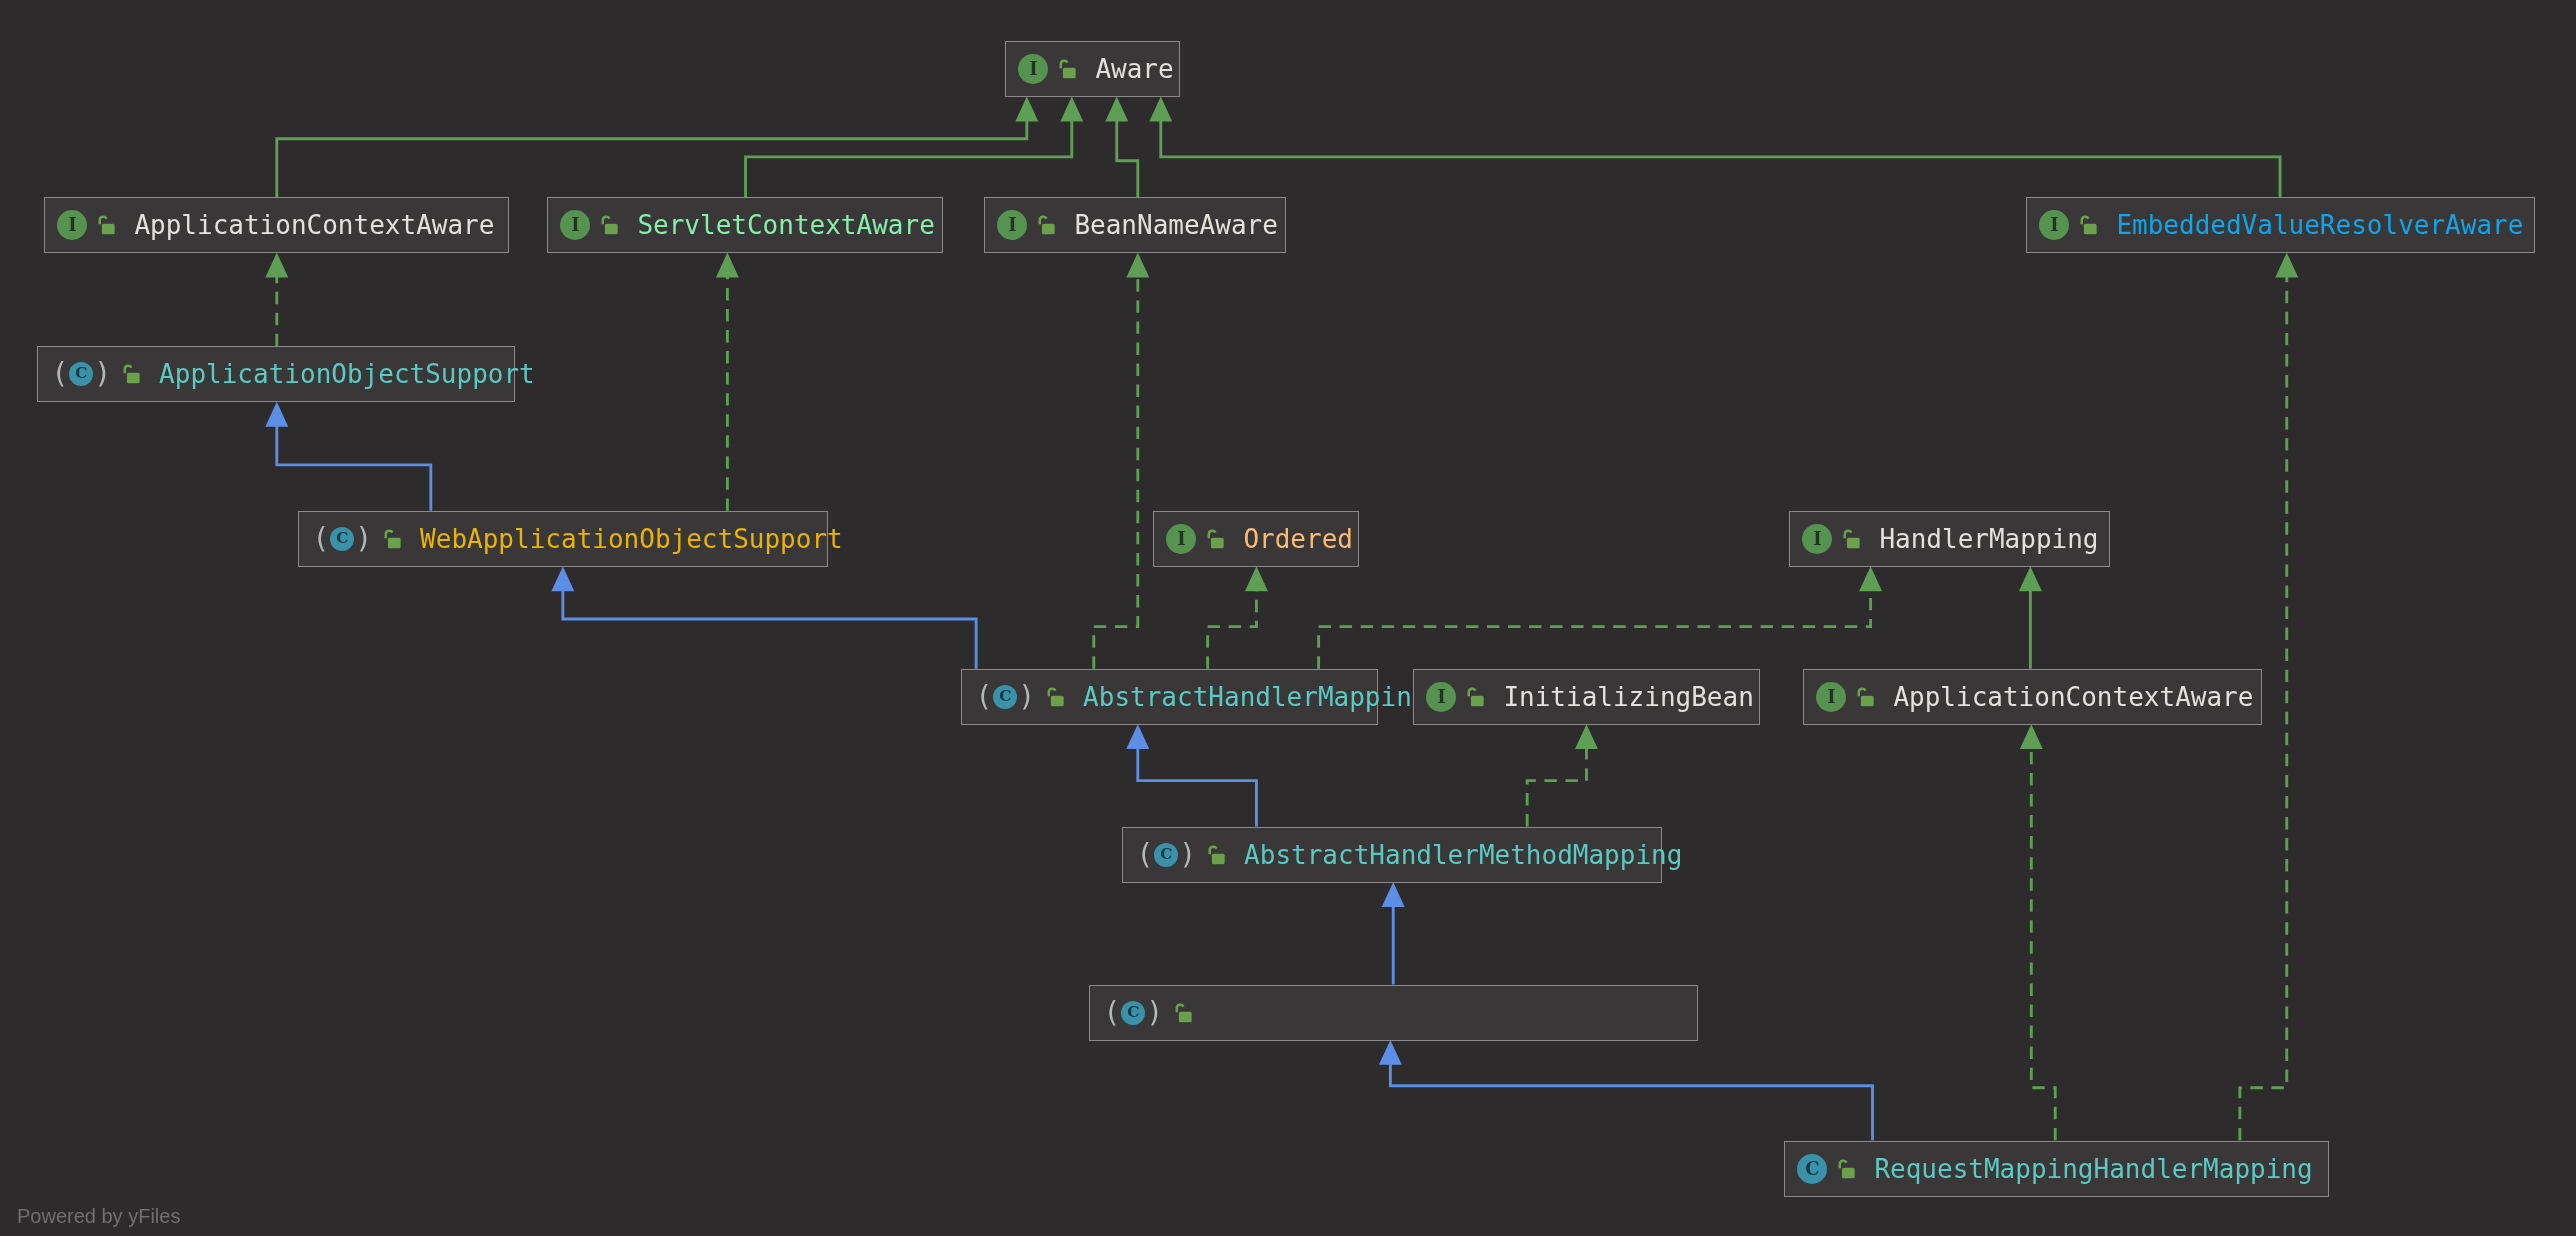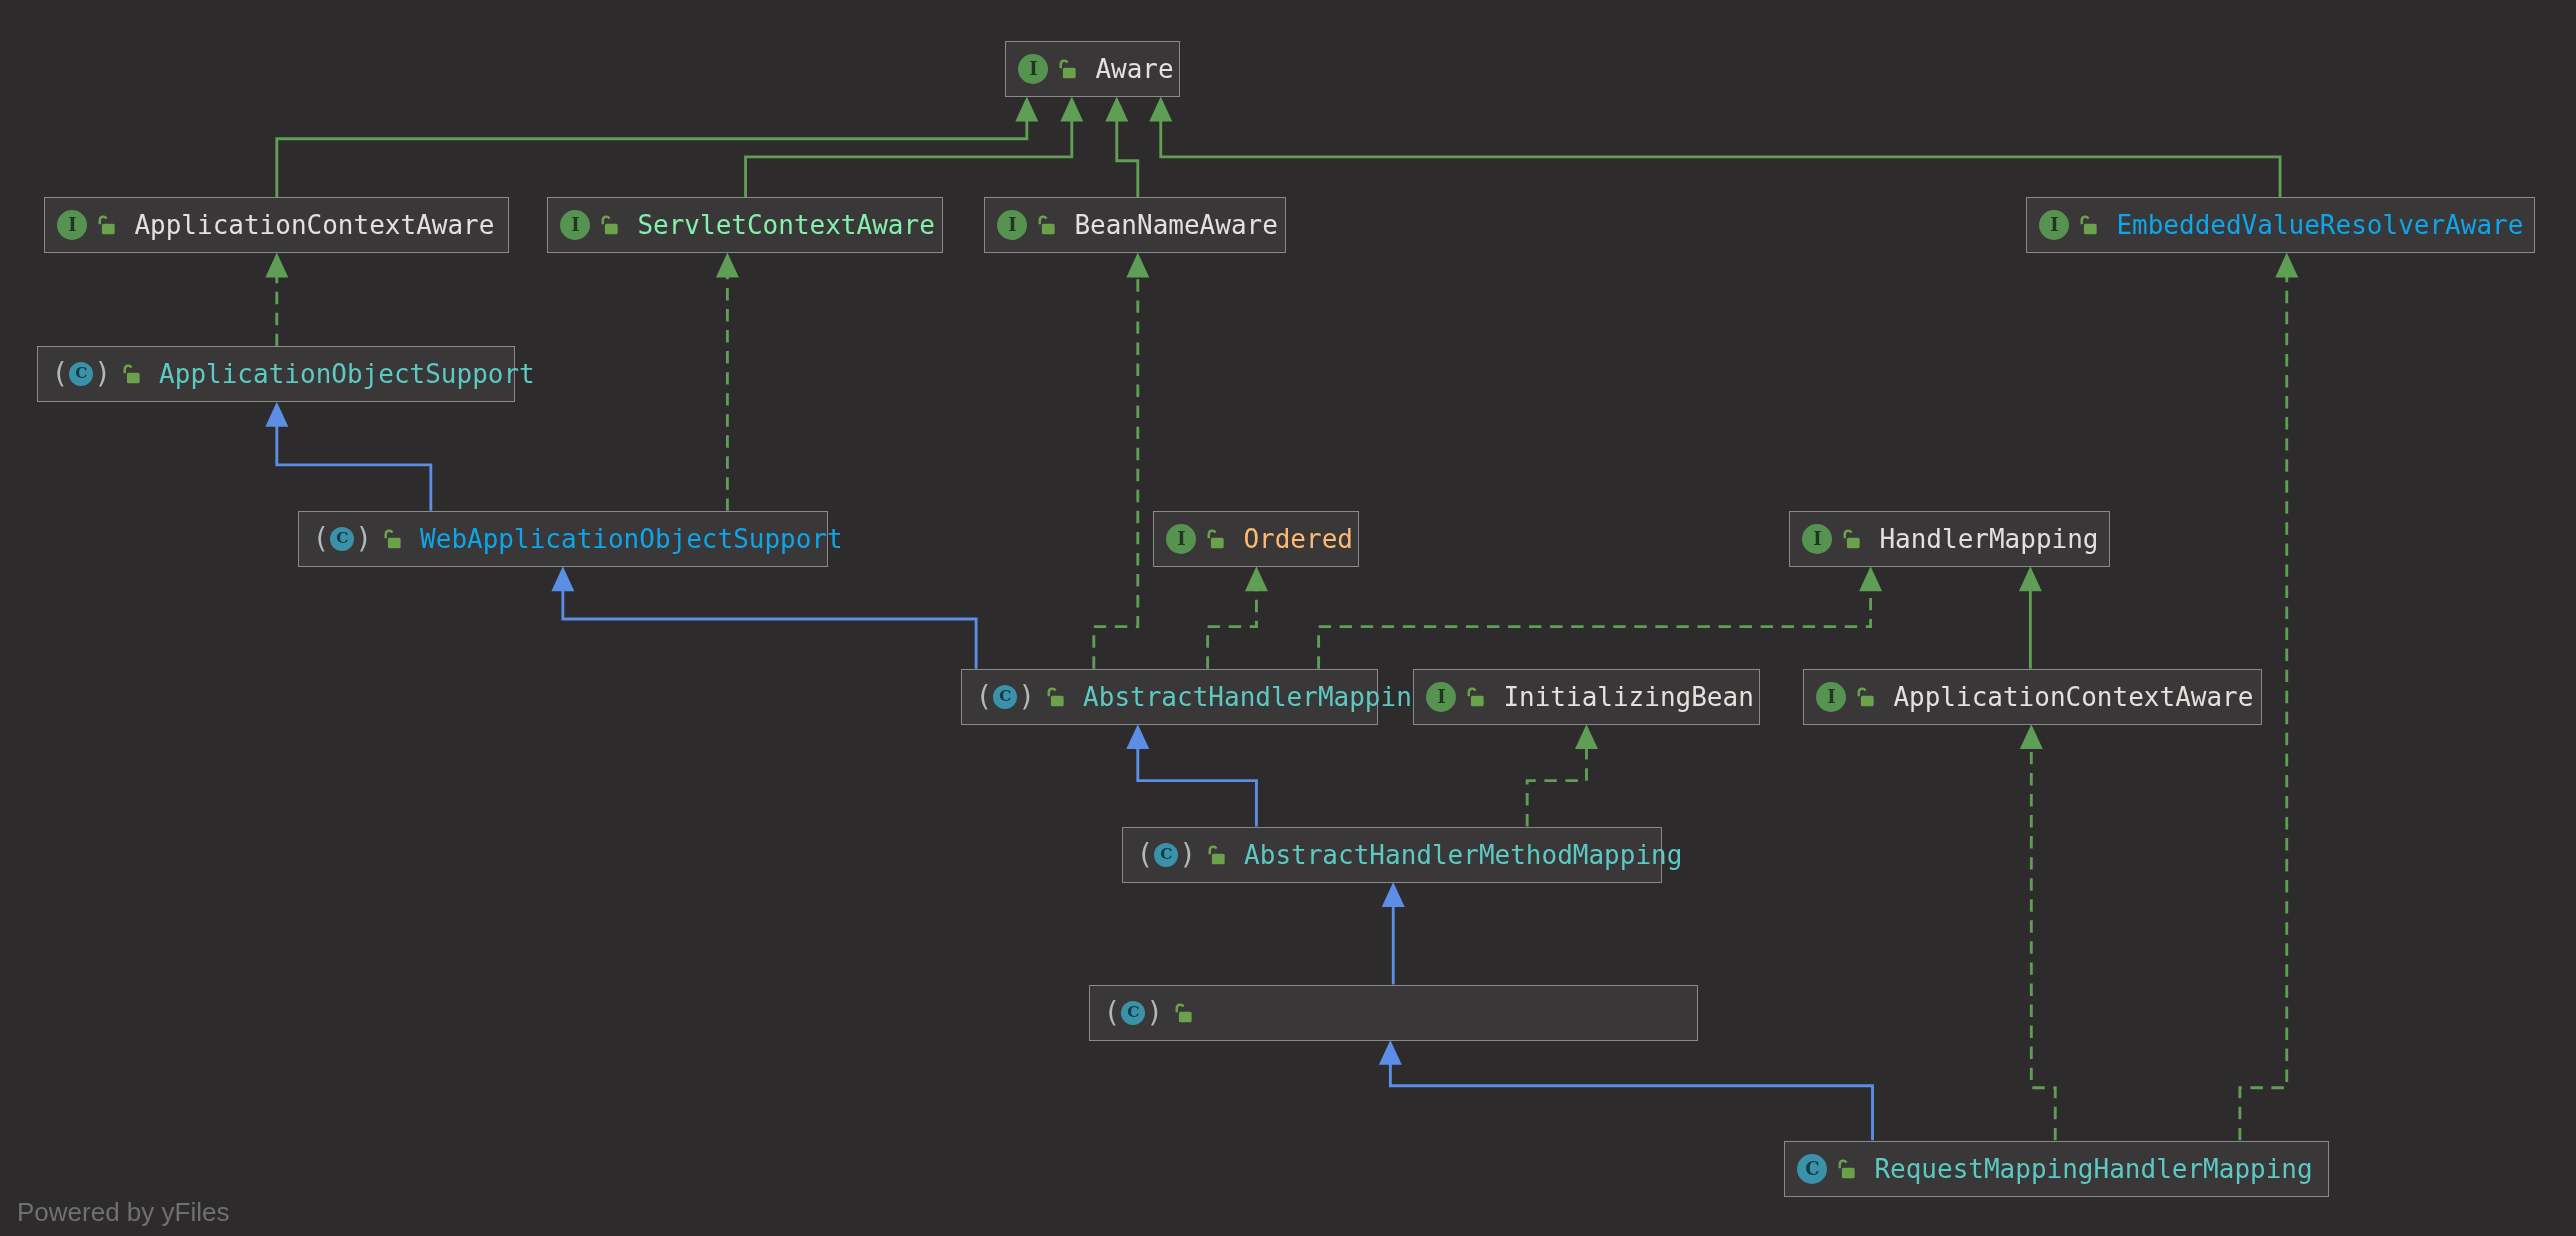--- a/index.html
+++ b/index.html
@@ -23,21 +23,21 @@
     display:inline-flex;align-items:center;justify-content:center;
     border-radius:50%;font-family:"DejaVu Serif",serif;font-weight:bold;flex:none;
   }
   .iface-circle{width:30px;height:30px;font-size:18px;}
   .class-circle{width:30px;height:30px;font-size:18px;}
   .class-circle.small{width:24px;height:24px;font-size:15.3px;}
   .paren{font-size:28px;font-family:"DejaVu Sans Mono",monospace;line-height:1;padding:0 1px;}
   .lock{margin-left:6.7px;flex:none;}
   #watermark{
     position:absolute;left:17px;bottom:7.7px;
-    font-family:"Liberation Sans",sans-serif;font-size:26px;
+    font-family:"Liberation Sans",sans-serif;font-size:20px;
   }
 </style>
 </head>
 <body style="background: rgb(45, 43, 43);">
 
 <div id="stage">
   <svg id="edge-layer" width="2576" height="1236" viewBox="0 0 2692 1292">
       <polyline points="289,206 289,145 1073,145 1073,123" fill="none" stroke="#5f9f55" stroke-width="3"></polyline>
       <polygon points="1073,101 1085,127 1061,127" fill="#5f9f55"></polygon>
       <polyline points="779,206 779,164 1120,164 1120,123" fill="none" stroke="#5f9f55" stroke-width="3"></polyline>
@@ -145,21 +145,21 @@
           <span class="abstract-wrap" style="display:inline-flex;align-items:center">
             <span class="paren" style="color:#b2b8b8">(</span>
             <span class="circle class-circle small" style="background:#3b92a8;color:#113b46">C</span>
             <span class="paren" style="color:#b2b8b8">)</span>
           </span>
           <svg class="lock" width="24" height="24" viewBox="0 0 20 20">
             <path d="M4.8 9.4 V6 a3 3 0 0 1 5.6 -1.4" fill="none" stroke="#6ba14b" stroke-width="2.1"></path>
             <rect x="6.6" y="9" width="10.6" height="8.8" rx="1.3" fill="#6ba14b"></rect>
           </svg>
         </span>
-        <span class="label" style="color:#0ea5e9">WebApplicationObjectSupport</span>
+        <span class="label" style="color:#eab308">WebApplicationObjectSupport</span>
       </div>
       <div class="node" style="left: 1153px; top: 511px; width: 206px; height: 56px; background: rgb(57, 55, 55); border-color: rgb(138, 138, 138);">
         <span class="icon-group">
           <span class="circle iface-circle" style="background:#569350;color:#213621">I</span>
           <svg class="lock" width="24" height="24" viewBox="0 0 20 20">
             <path d="M4.8 9.4 V6 a3 3 0 0 1 5.6 -1.4" fill="none" stroke="#6ba14b" stroke-width="2.1"></path>
             <rect x="6.6" y="9" width="10.6" height="8.8" rx="1.3" fill="#6ba14b"></rect>
           </svg>
         </span>
         <span class="label" style="color:#fdba74">Ordered</span>

